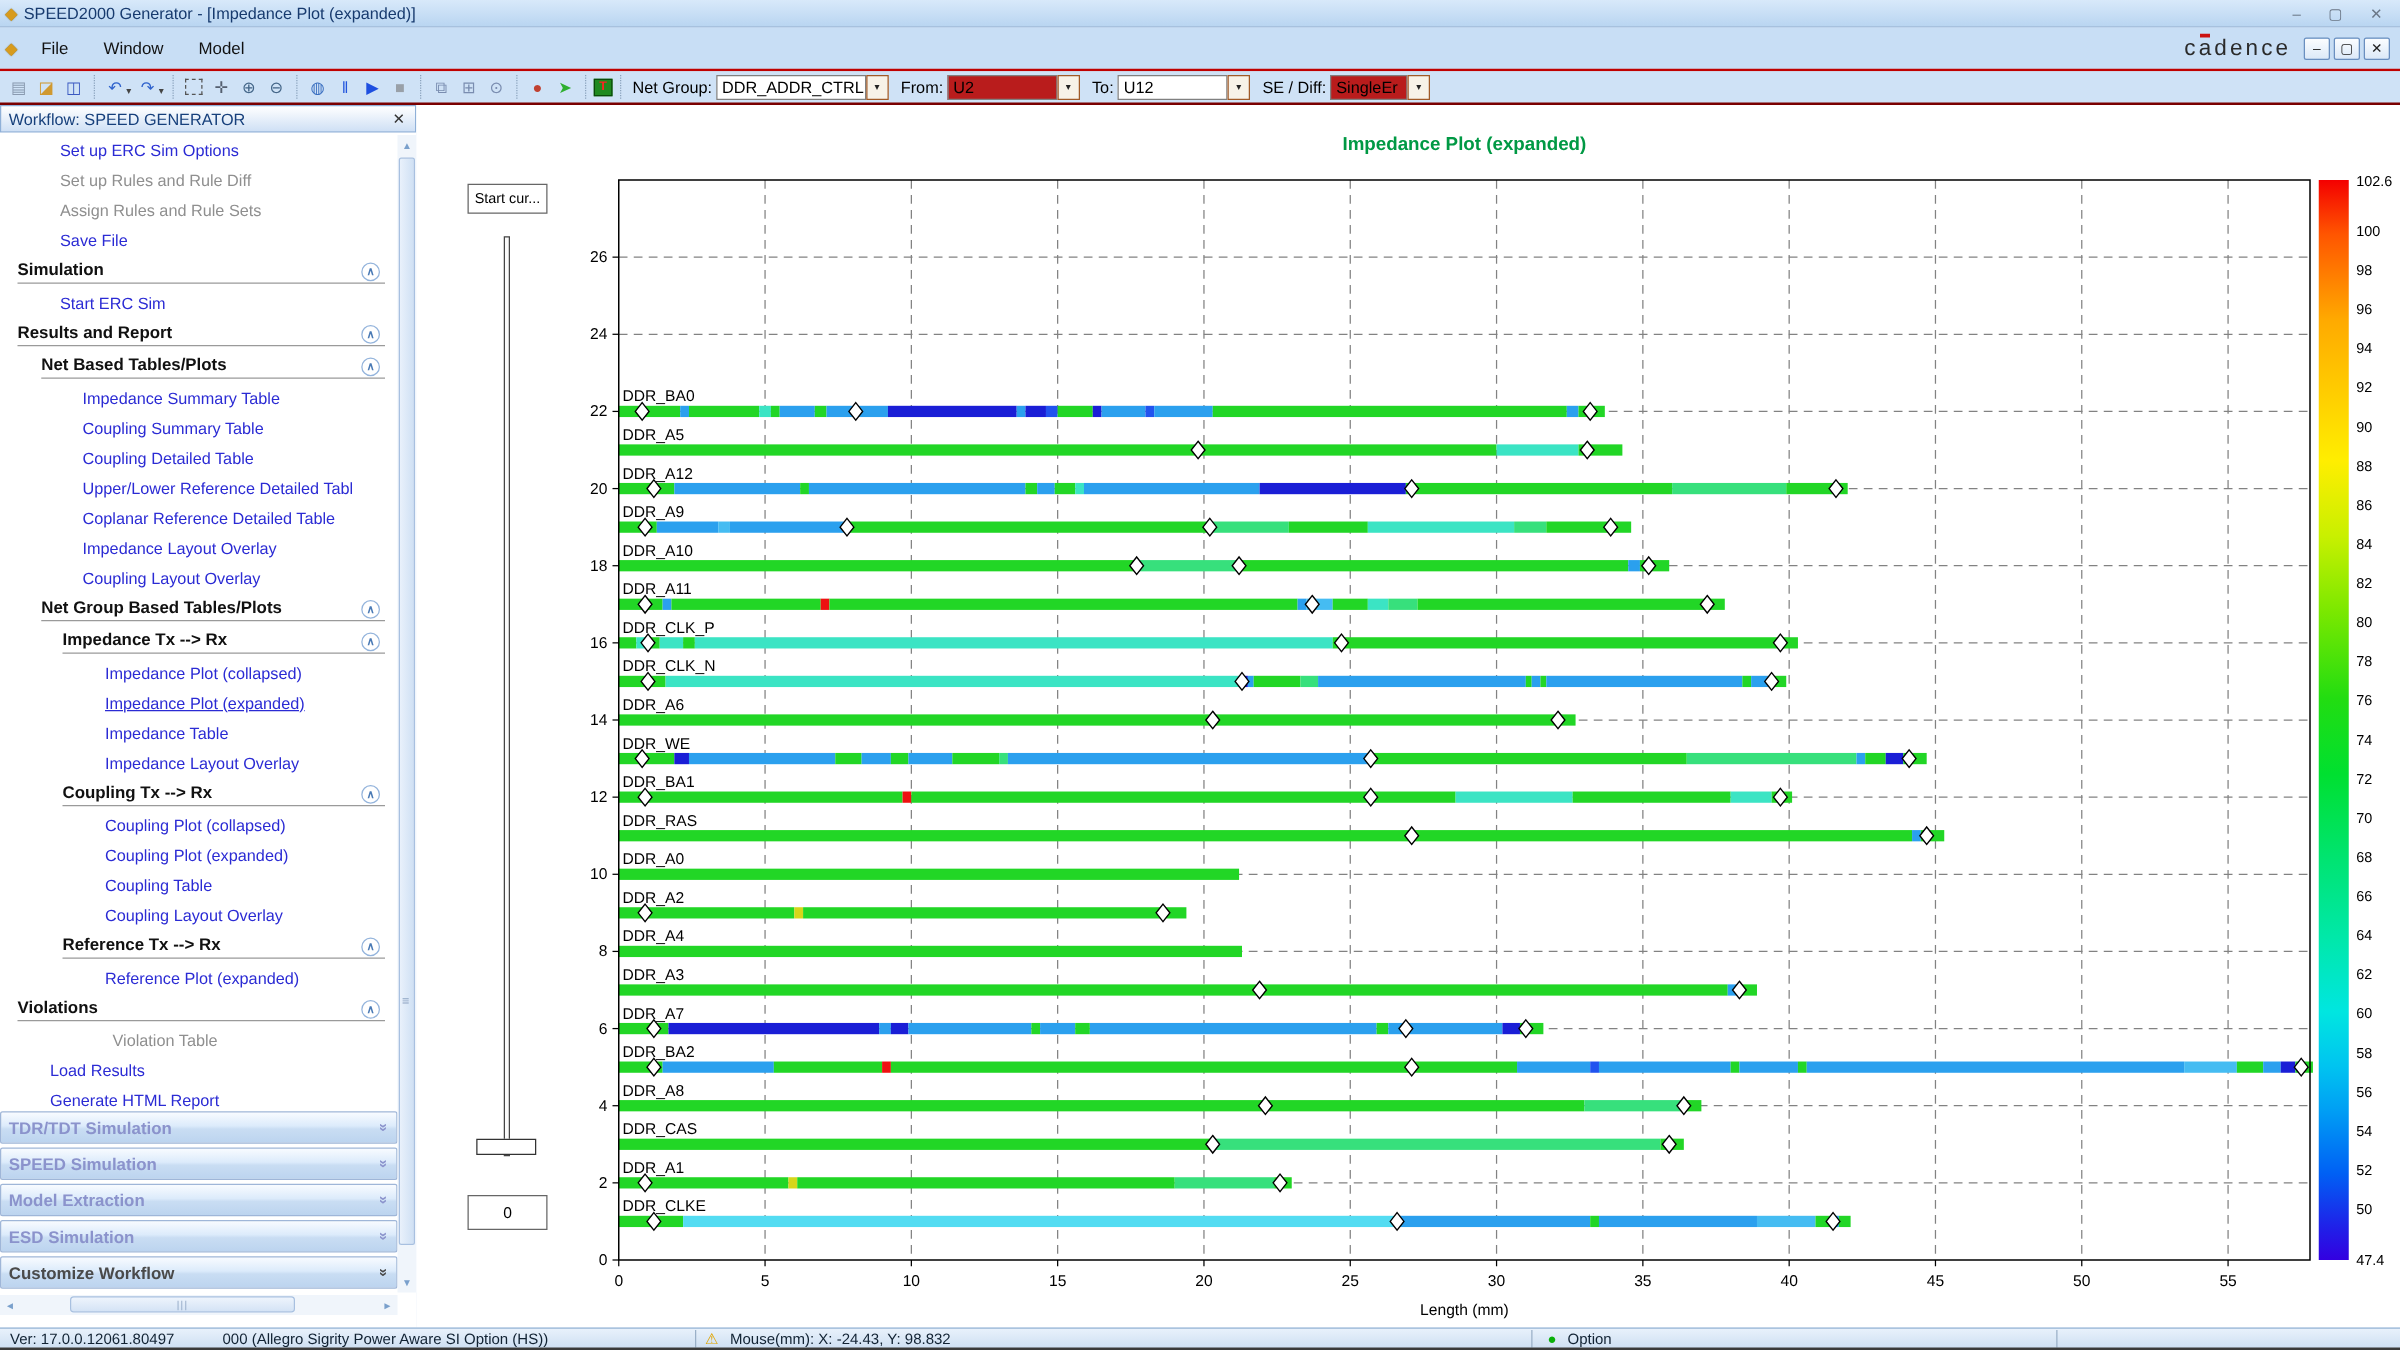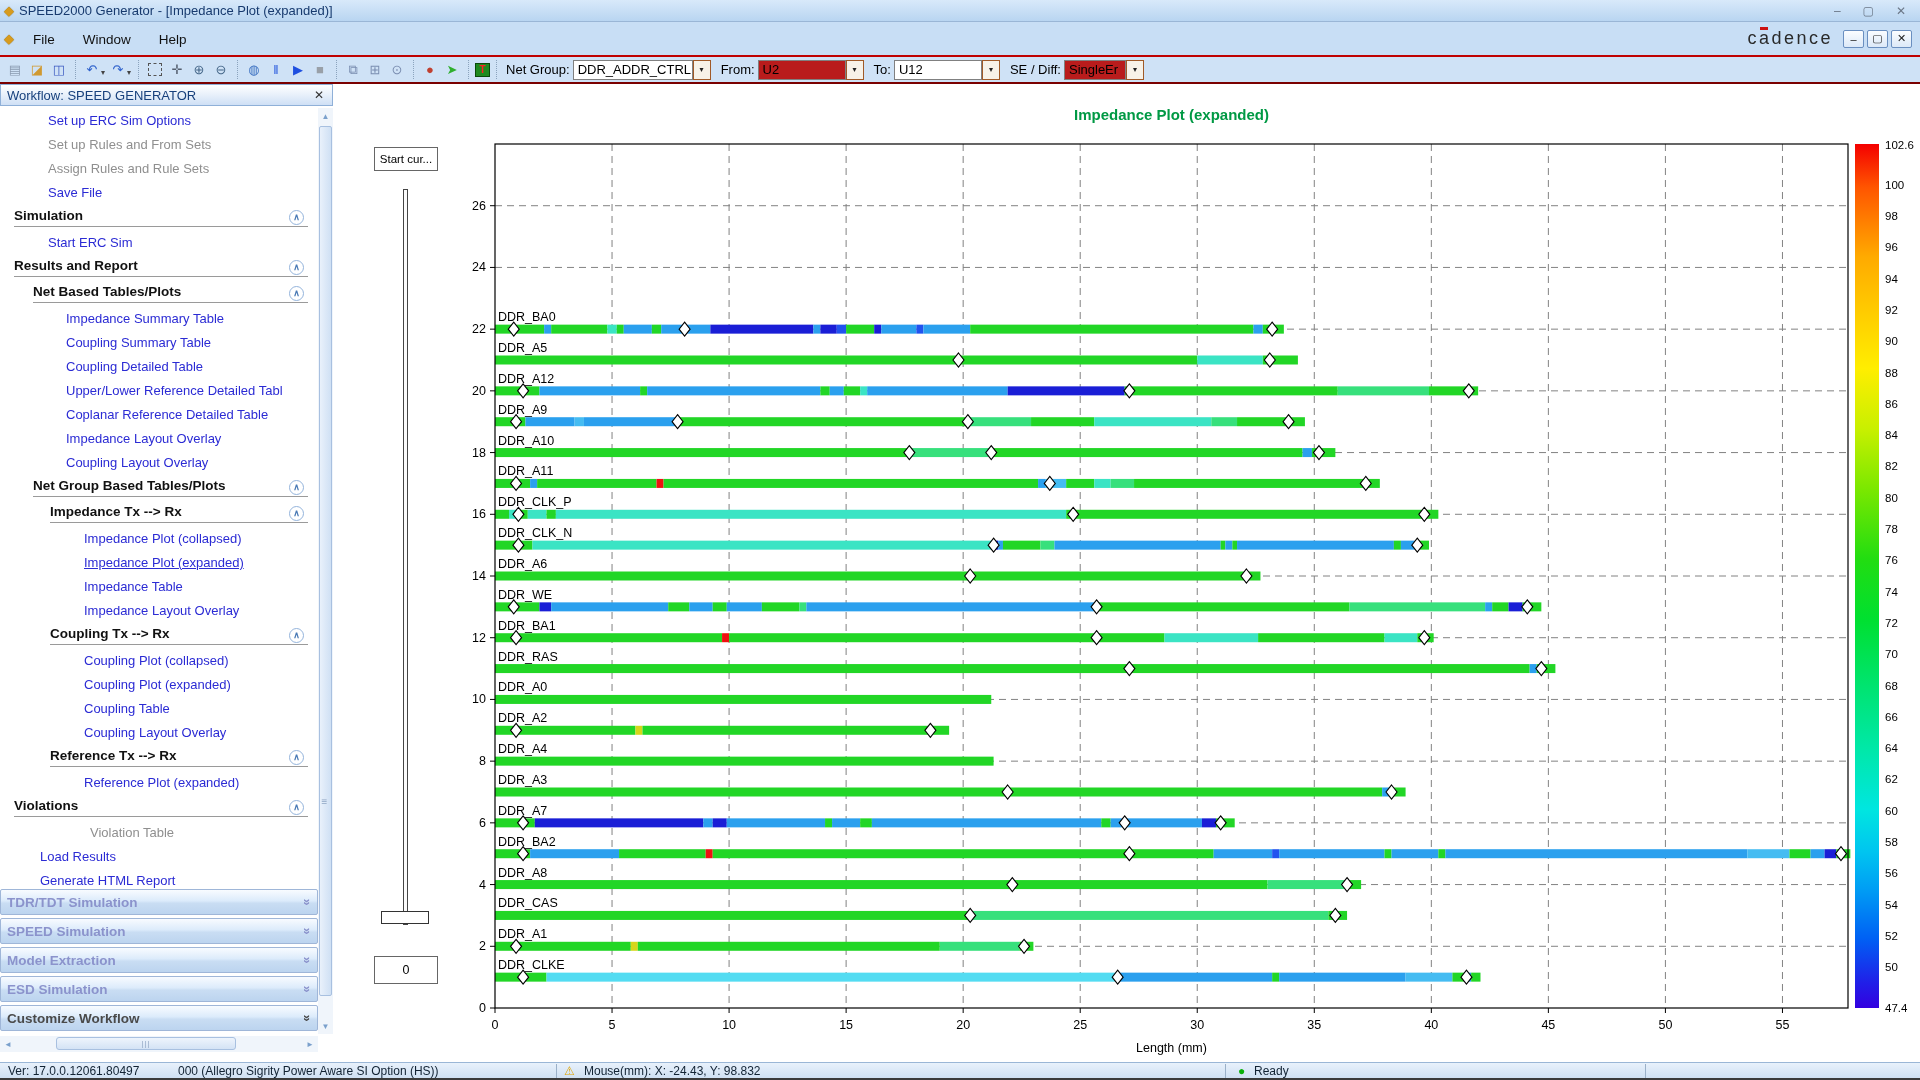--- a/index.html
+++ b/index.html
@@ -126,21 +126,21 @@
     <span class="title">SPEED2000 Generator - [Impedance Plot (expanded)]</span>
     <span class="win-btns">
       <span>–</span>
       <span>▢</span>
       <span>✕</span>
     </span>
   </div>
 
   <div class="menubar">
     <span class="app-icon">◆</span>
-    <span id="menu-items"><span class="menu-item">File</span><span class="menu-item">Window</span><span class="menu-item">Help</span></span>
+    <span id="menu-items"><span class="menu-item">File</span><span class="menu-item">Window</span><span class="menu-item">Model</span></span>
     <span class="logo" id="brand-logo"><span>c</span><span class="a-bar">a</span><span>d</span><span>e</span><span>n</span><span>c</span><span>e</span></span>
     <span class="mdi-btns">
       <span>–</span>
       <span>▢</span>
       <span>✕</span>
     </span>
   </div>
 
   <div class="redline" style="top:55px"></div>
   <div class="toolbar" id="toolbar">
@@ -197,21 +197,21 @@
 
   <div class="sidebar">
     <div class="sb-header">
       <span>Workflow: SPEED GENERATOR</span>
       <span class="x">✕</span>
     </div>
     <div class="sb-list" id="sb-list">
         <div class="sb-item link" style="padding-left: 48px;">
           <a href="#">Set up ERC Sim Options</a>
         </div>
-        <div class="sb-item disabled" style="padding-left: 48px;">Set up Rules and From Sets</div>
+        <div class="sb-item disabled" style="padding-left: 48px;">Set up Rules and Rule Diff</div>
         <div class="sb-item disabled" style="padding-left: 48px;">Assign Rules and Rule Sets</div>
         <div class="sb-item link" style="padding-left: 48px;">
           <a href="#">Save File</a>
         </div>
         <div class="sb-item header" style="padding-left: 14px;">
           <span class="hdr-inner" style="width: 294px;">
             <span>Simulation</span>
             <span class="chev-circle">∧</span>
           </span>
         </div>
@@ -782,17 +782,17 @@
   </div>
 
   <div class="statusbar">
     <span style="left:8px">Ver: 17.0.0.12061.80497</span>
     <span style="left:178px">000 (Allegro Sigrity Power Aware SI Option (HS))</span>
     <span class="sb-sep" style="left:556px"></span>
     <span class="warn" style="left:564px">⚠</span>
     <span style="left:584px">Mouse(mm): X: -24.43, Y: 98.832</span>
     <span class="sb-sep" style="left:1225px"></span>
     <span class="green-dot" style="left:1238px">●</span>
-    <span style="left:1254px">Ready</span>
+    <span style="left:1254px">Option</span>
     <span class="sb-sep" style="left:1645px"></span>
   </div>
   <div class="bottom-edge"></div>
 </div>
 
 </body></html>

